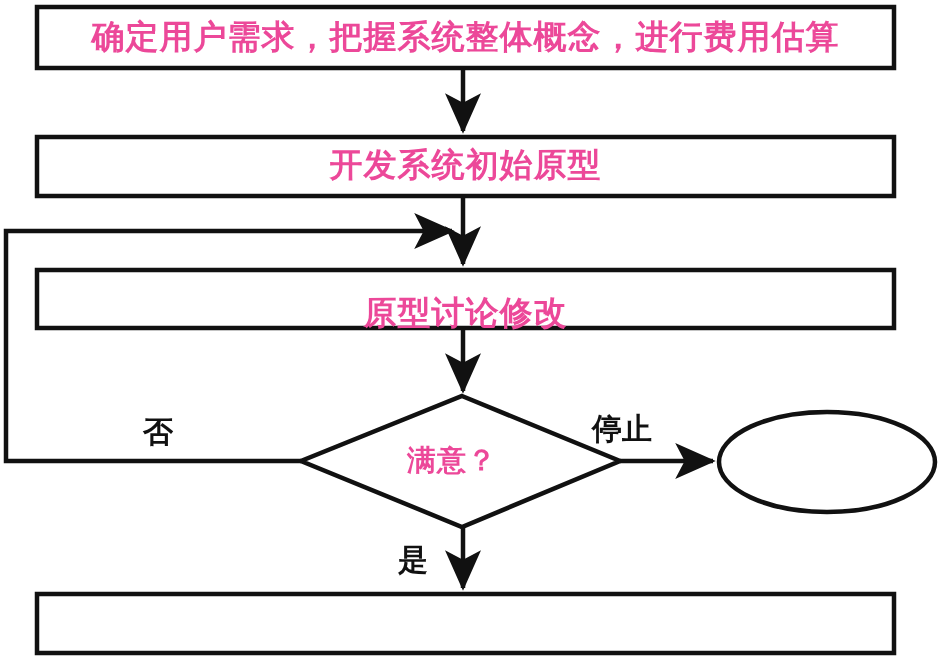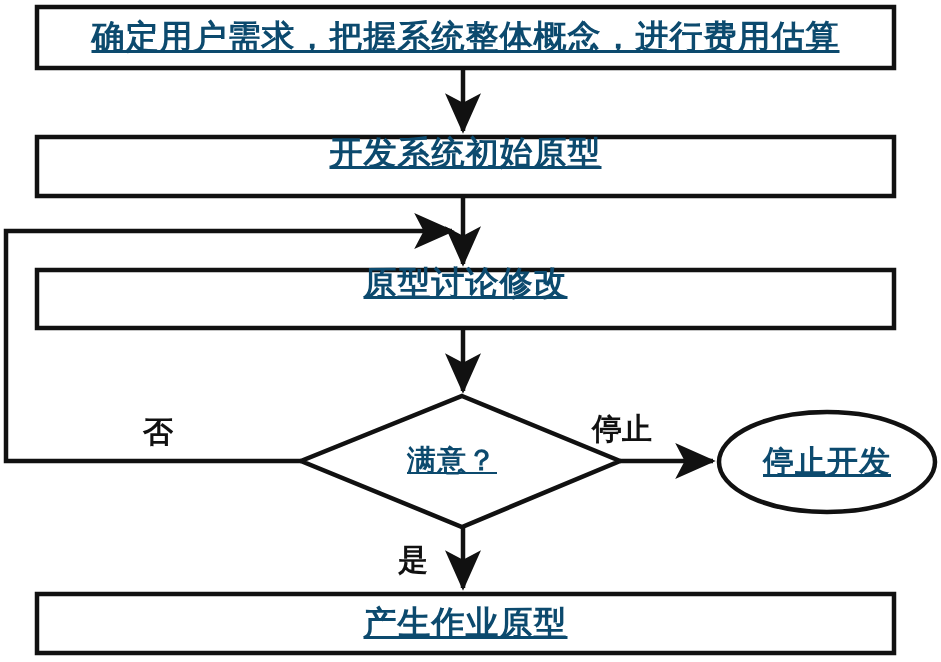--- a/index.html
+++ b/index.html
@@ -22,26 +22,25 @@
     left: 0;
     top: 0;
     width: 941px;
     height: 662px;
   }
   .node-label {
     position: absolute;
     display: flex;
     align-items: center;
     justify-content: center;
-    color: #0c4a6e;
+    color: #ec4899;
     font-weight: bold;
     letter-spacing: 1px;
     white-space: nowrap;
     pointer-events: none;
-    text-decoration: underline;
   }
   .box-label {
     font-size: 33px;
   }
   .diamond-label {
     font-size: 29px;
   }
   .ellipse-label {
     font-size: 31px;
   }
@@ -86,29 +85,27 @@
 
     <polyline points="301,461 6,461 6,231 452,231" fill="none" stroke="#111111" stroke-width="4.5" marker-end="url(#arrowhead)"></polyline>
 
     <line x1="620" y1="461" x2="713" y2="461" stroke="#111111" stroke-width="4.5" marker-end="url(#arrowhead)"></line>
 
     <line x1="463" y1="527" x2="463" y2="588" stroke="#111111" stroke-width="4.5" marker-end="url(#arrowhead)"></line>
   </svg>
 
   <div class="node-label box-label" style="left:37px; top:7px; width:857px; height:61px;">确定用户需求，把握系统整体概念，进行费用估算</div>
 
-  <div class="node-label box-label" style="left:37px; top:124px; width:857px; height:59px;">开发系统初始原型</div>
+  <div class="node-label box-label" style="left:37px; top:136px; width:857px; height:59px;">开发系统初始原型</div>
 
-  <div class="node-label box-label" style="left:37px; top:254px; width:857px; height:58px;">原型讨论修改</div>
+  <div class="node-label box-label" style="left:37px; top:284px; width:857px; height:58px;">原型讨论修改</div>
 
   <div class="node-label diamond-label" style="left:332px; top:436px; width:240px; height:50px;">满意？</div>
 
-  <div class="node-label ellipse-label" style="left:719px; top:437px; width:216px; height:50px;">停止开发</div>
 
-  <div class="node-label box-label" style="left:37px; top:594px; width:857px; height:59px;">产生作业原型</div>
 
   <div class="edge-label" style="left:143px; top:412px;">否</div>
 
   <div class="edge-label" style="left:592px; top:409px;">停止</div>
 
   <div class="edge-label" style="left:398px; top:540px;">是</div>
 
 </div>
 
 </body></html>

